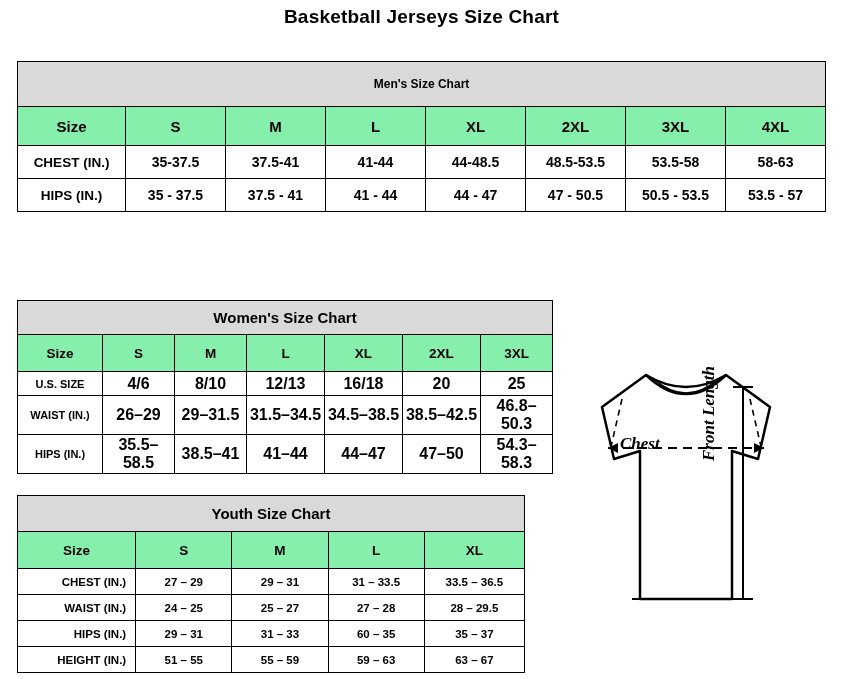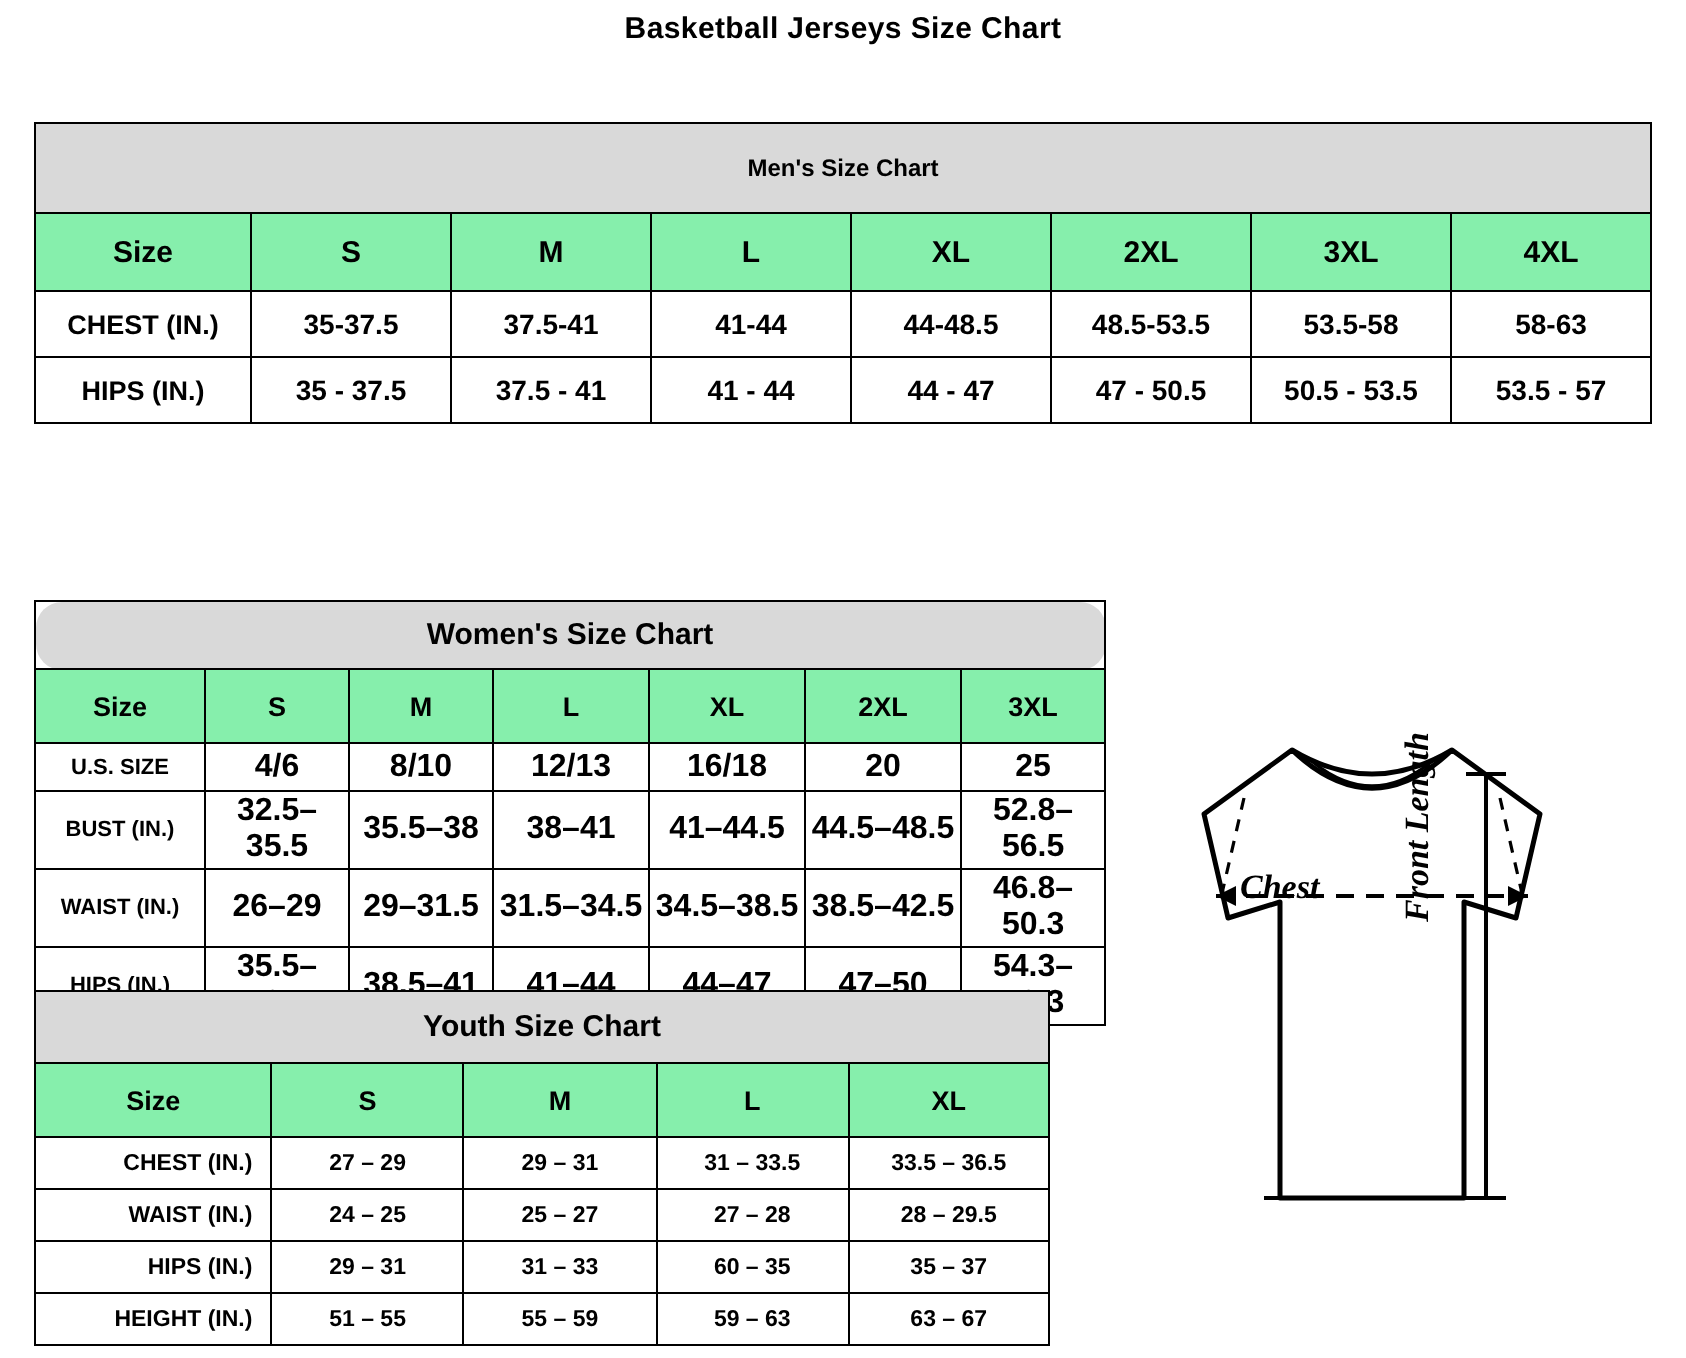--- a/index.html
+++ b/index.html
@@ -14,21 +14,21 @@
     font-family: "Liberation Sans", sans-serif;
     color: #000000;
     overflow: hidden;
   }
   #page-title {
     position: absolute;
     top: 6px;
     left: 0;
     width: 843px;
     text-align: center;
-    font-size: 15px;
+    font-size: 19px;
     font-weight: bold;
     letter-spacing: 0.2px;
   }
 
   table {
     border-collapse: collapse;
     table-layout: fixed;
   }
   table td, table th {
     border: 1px solid #000000;
@@ -61,21 +61,21 @@
   #mens-chart tbody td { font-size: 14px; height: 30px; }
   #mens-chart tbody td.rowlabel { font-size: 13.5px; }
 
   
   #womens-chart {
     position: absolute;
     left: 17px;
     top: 300px;
     width: 535px;
   }
-  #womens-chart .chart-title td { font-size: 15px; padding: 6px 0; border-radius: 13px; }
+  #womens-chart .chart-title td { font-size: 15px; padding: 6px 0; }
   #womens-chart .hdr td { font-size: 13.5px; height: 24px; }
   #womens-chart tbody td { font-size: 16px; height: 21px; }
   #womens-chart tbody td.rowlabel { font-size: 11px; }
 
   
   #youth-chart {
     position: absolute;
     left: 17px;
     top: 495px;
     width: 508px;
@@ -191,29 +191,20 @@
       <td>3XL</td>
     </tr>
     <tr>
       <td class="rowlabel">U.S. SIZE</td>
       <td>4/6</td>
       <td>8/10</td>
       <td>12/13</td>
       <td>16/18</td>
       <td>20</td>
       <td>25</td>
-    </tr>
-    <tr>
-      <td class="rowlabel">BUST (IN.)</td>
-      <td>32.5–35.5</td>
-      <td>35.5–38</td>
-      <td>38–41</td>
-      <td>41–44.5</td>
-      <td>44.5–48.5</td>
-      <td>52.8–56.5</td>
     </tr>
     <tr>
       <td class="rowlabel">WAIST (IN.)</td>
       <td>26–29</td>
       <td>29–31.5</td>
       <td>31.5–34.5</td>
       <td>34.5–38.5</td>
       <td>38.5–42.5</td>
       <td>46.8–50.3</td>
     </tr>

